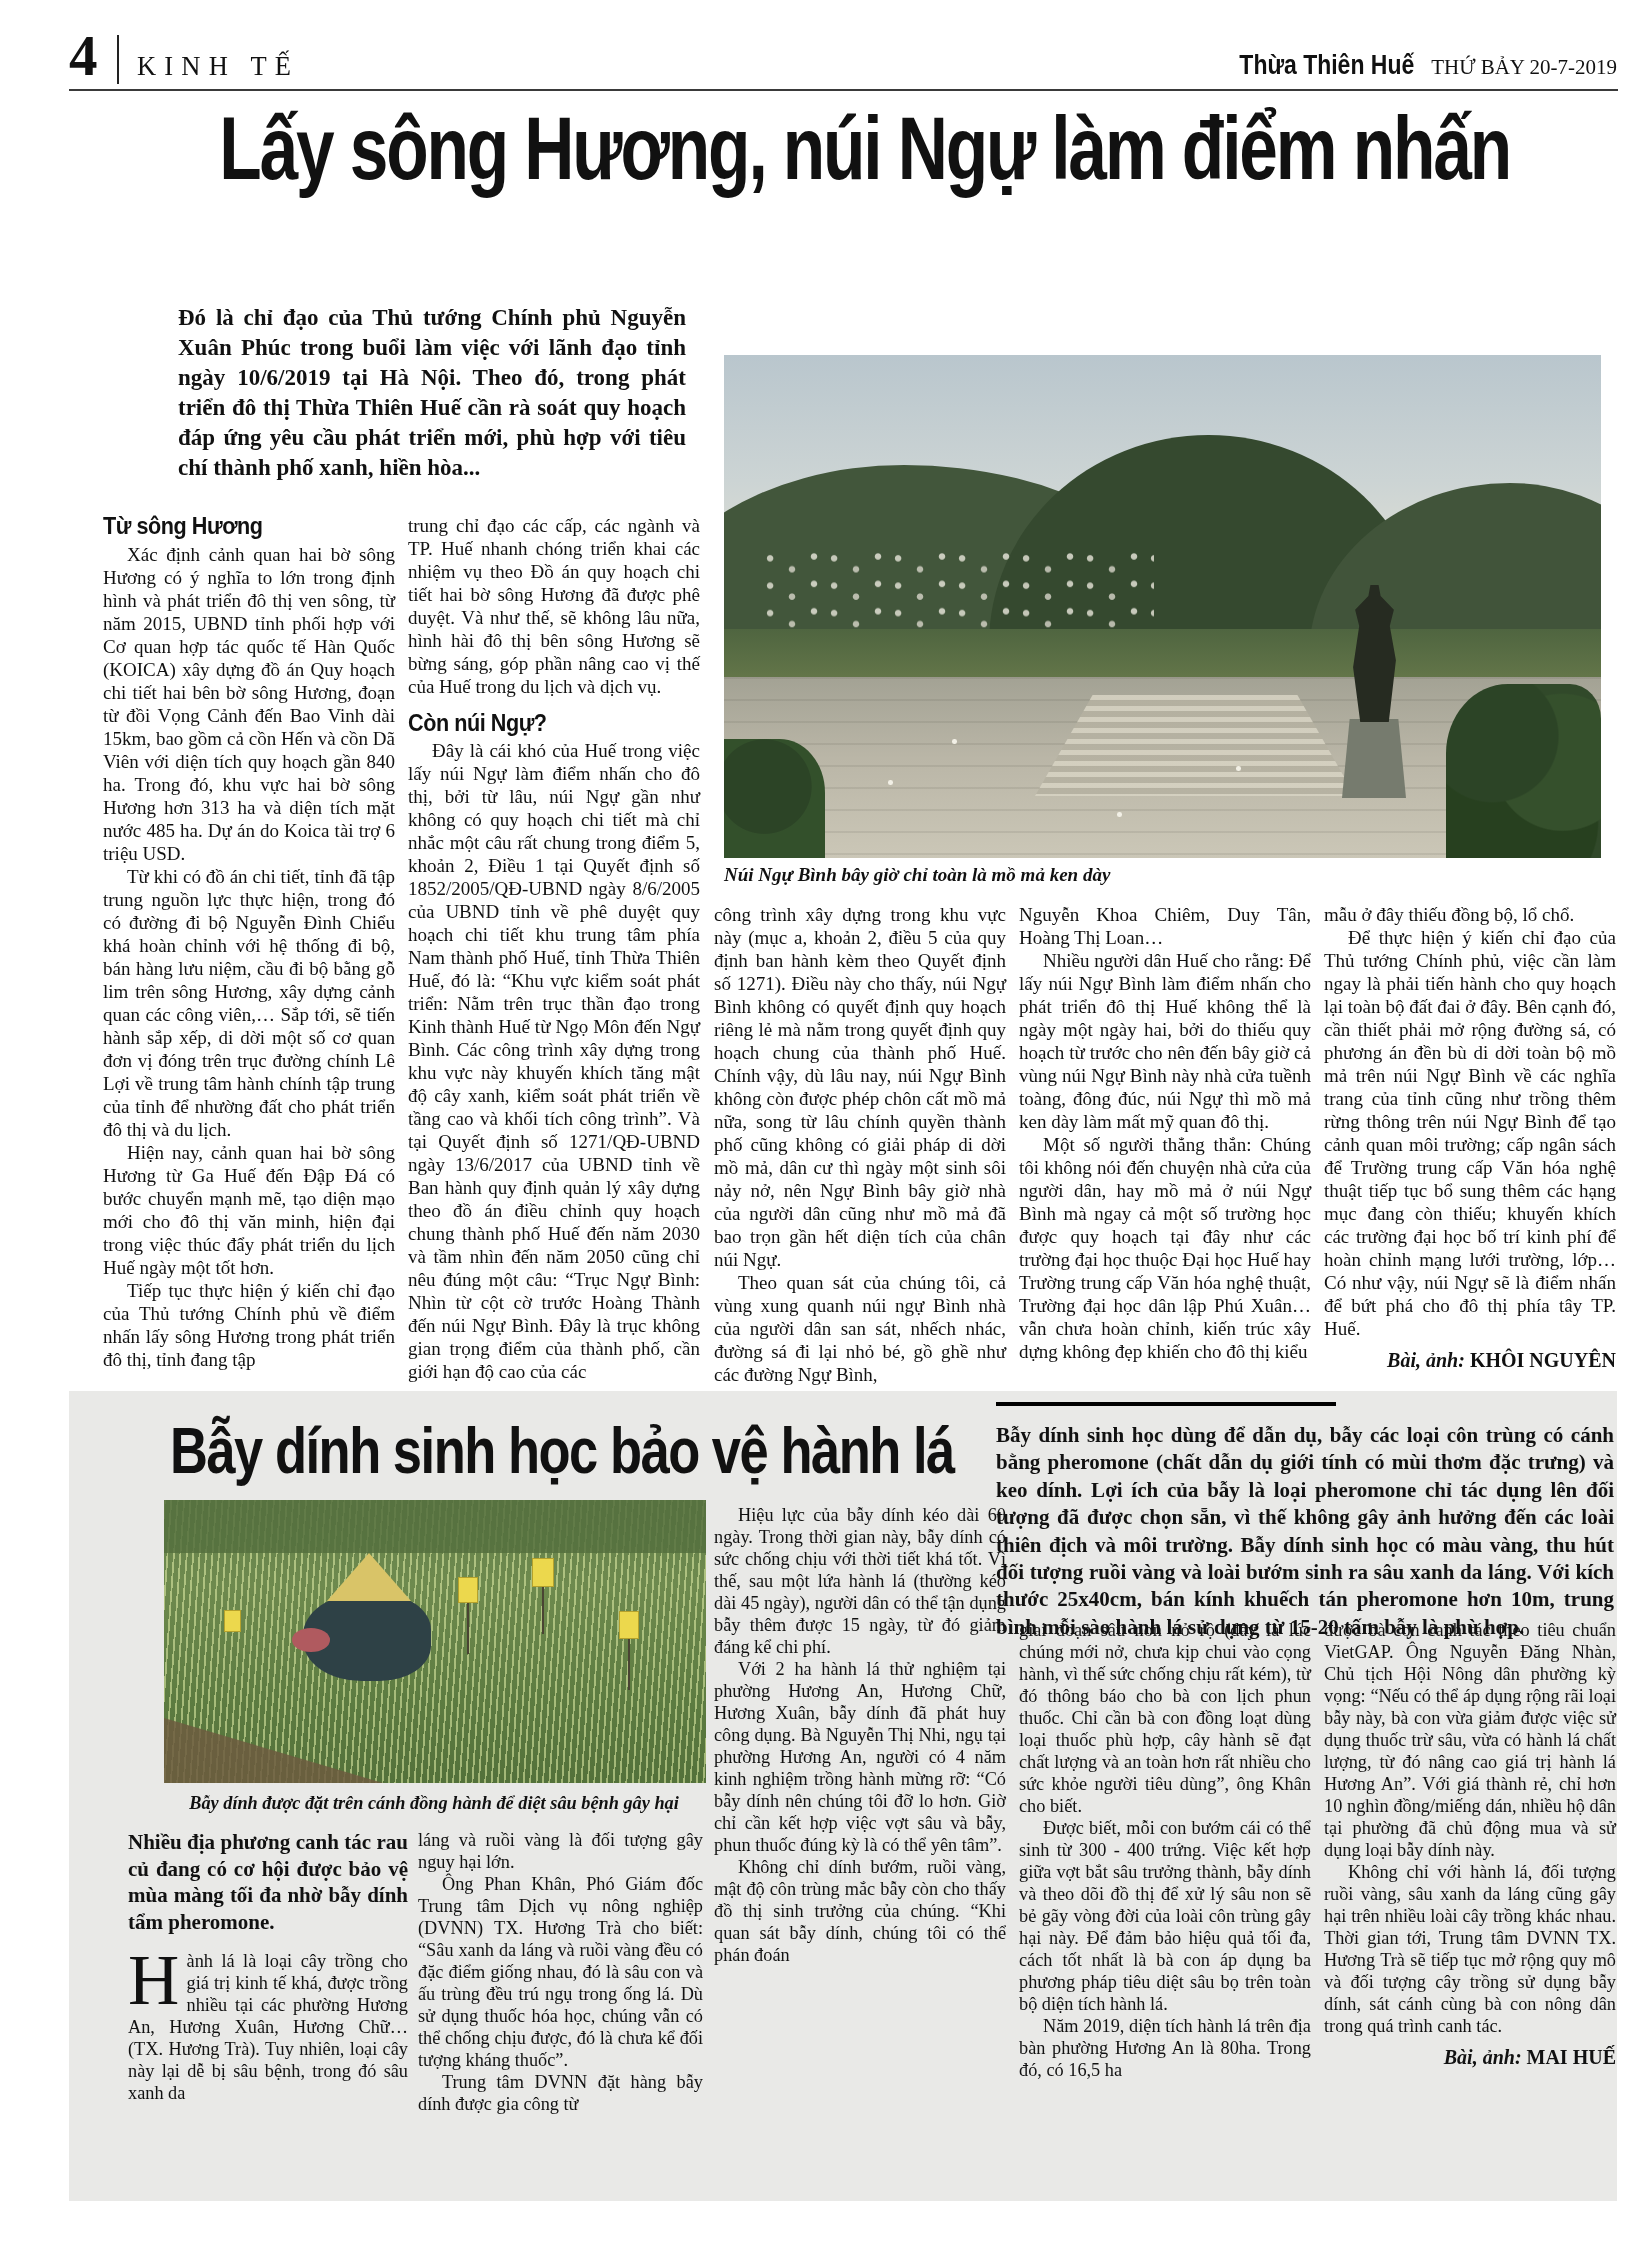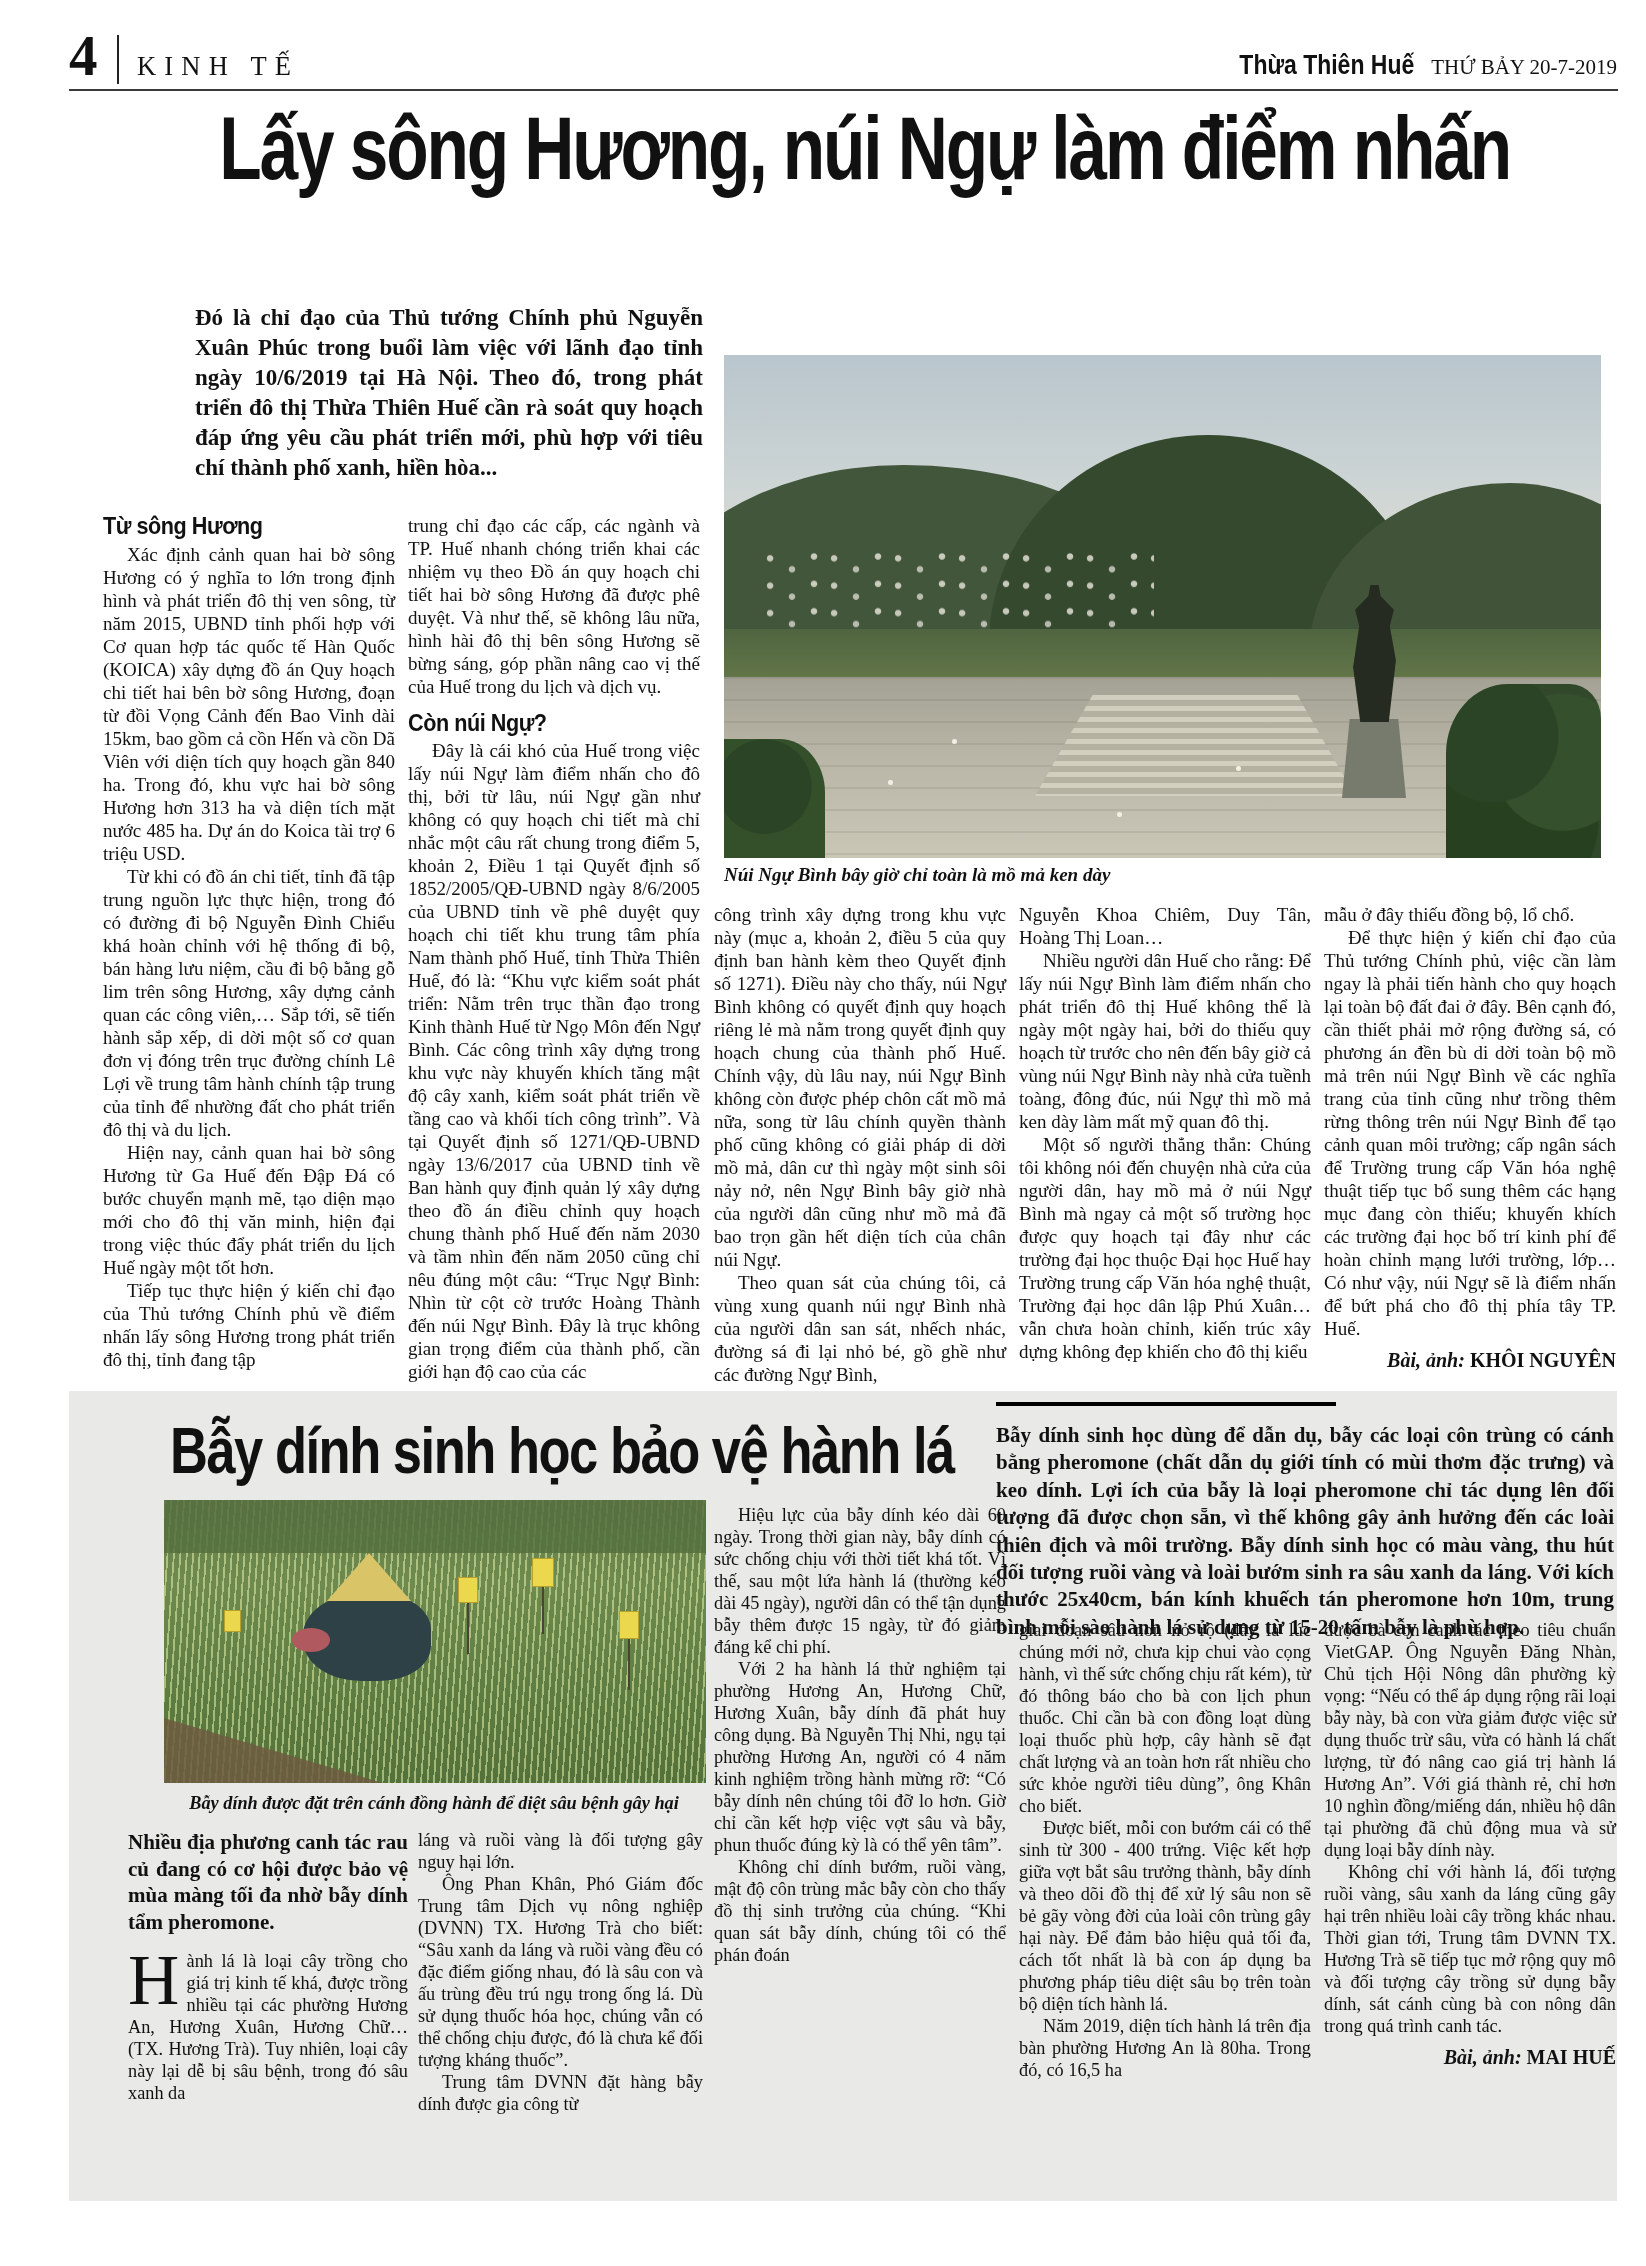--- a/index.html
+++ b/index.html
@@ -107,21 +107,21 @@
   <div class="abs section-name" style="left:137px;top:51px;">KINH TẾ</div>
 
   <div class="abs" style="left:822px;top:49px;width:795px;text-align:right;white-space:nowrap;">
     <span class="masthead">Thừa Thiên Huế</span>
     <span class="pagedate" style="margin-left:13px;">THỨ BẢY 20-7-2019</span>
   </div>
   <div class="abs hdr-rule" style="left:69px;top:89px;width:1549px;"></div>
 
   <div class="abs headline1" style="left:49px;top:102px;">Lấy sông Hương, núi Ngự làm điểm nhấn</div>
 
-  <div class="abs lead" style="left:195px;top:303px;">Đó là chỉ đạo của Thủ tướng Chính phủ Nguyễn Xuân Phúc trong buổi làm việc với lãnh đạo tỉnh ngày 10/6/2019 tại Hà Nội. Theo đó, trong phát triển đô thị Thừa Thiên Huế cần rà soát quy hoạch đáp ứng yêu cầu phát triển mới, phù hợp với tiêu chí thành phố xanh, hiền hòa...</div>
+  <div class="abs lead" style="left:178px;top:303px;">Đó là chỉ đạo của Thủ tướng Chính phủ Nguyễn Xuân Phúc trong buổi làm việc với lãnh đạo tỉnh ngày 10/6/2019 tại Hà Nội. Theo đó, trong phát triển đô thị Thừa Thiên Huế cần rà soát quy hoạch đáp ứng yêu cầu phát triển mới, phù hợp với tiêu chí thành phố xanh, hiền hòa...</div>
 
   <div class="abs photo1" style="left:724px;top:355px;">
     <div class="p1-hill h1"></div>
     <div class="p1-hill h2"></div>
     <div class="p1-hill h3"></div>
     <div class="p1-graves"></div>
     <div class="p1-treeline"></div>
     <div class="p1-plaza"></div>
     <div class="p1-steps"></div>
     <div class="p1-trees-r"></div>

